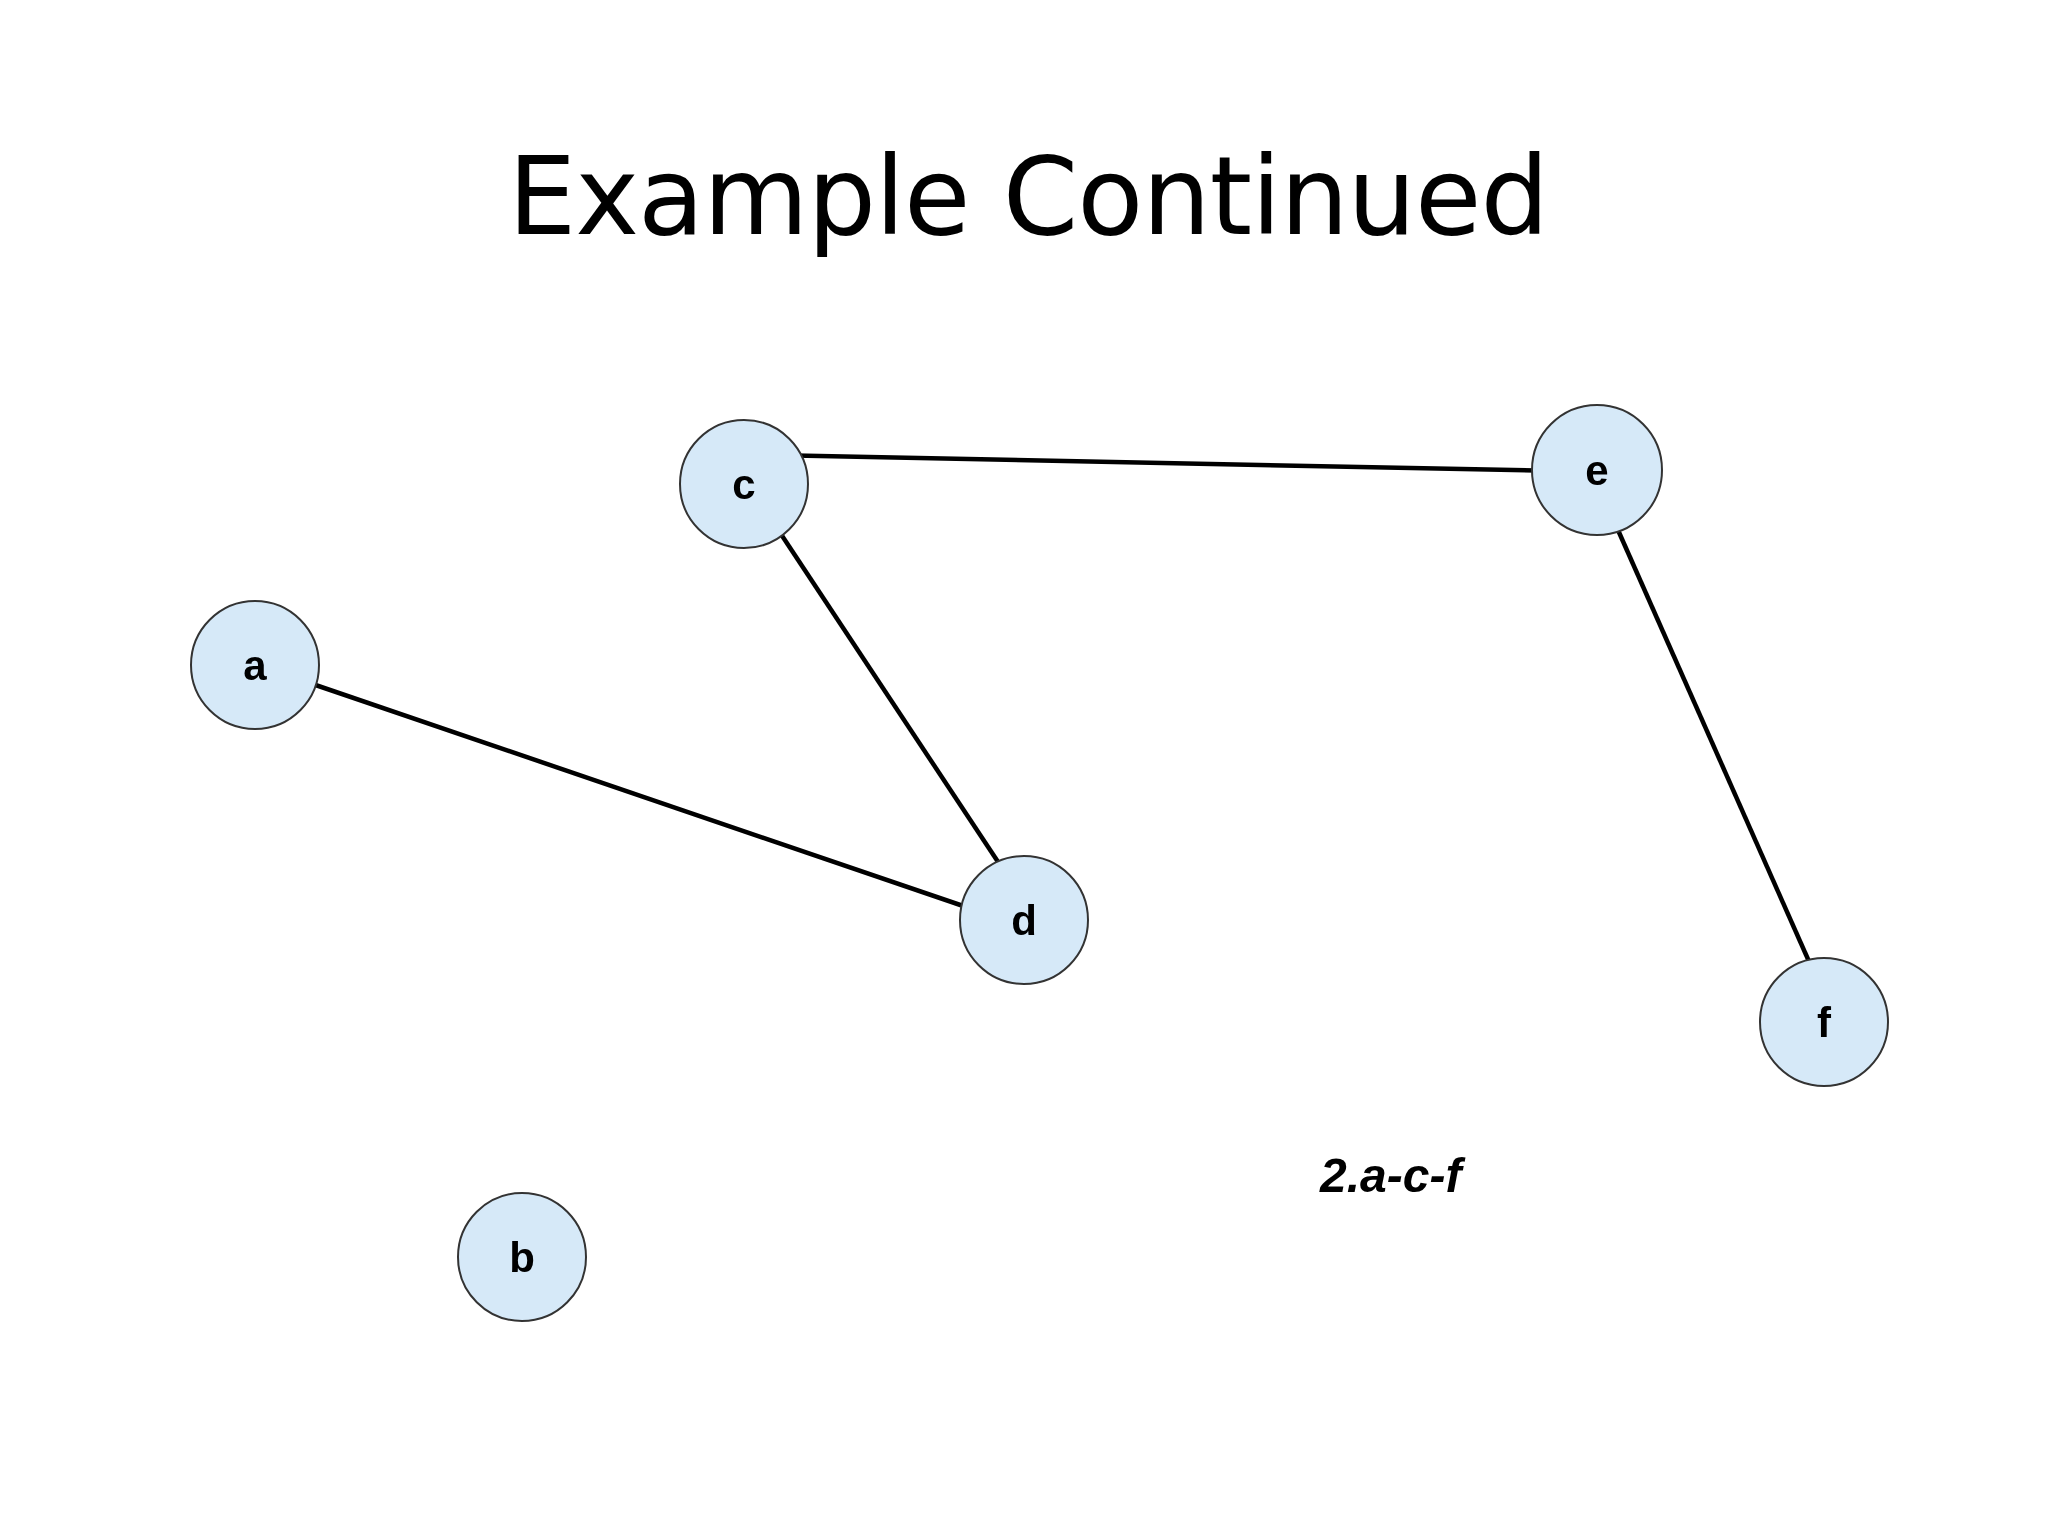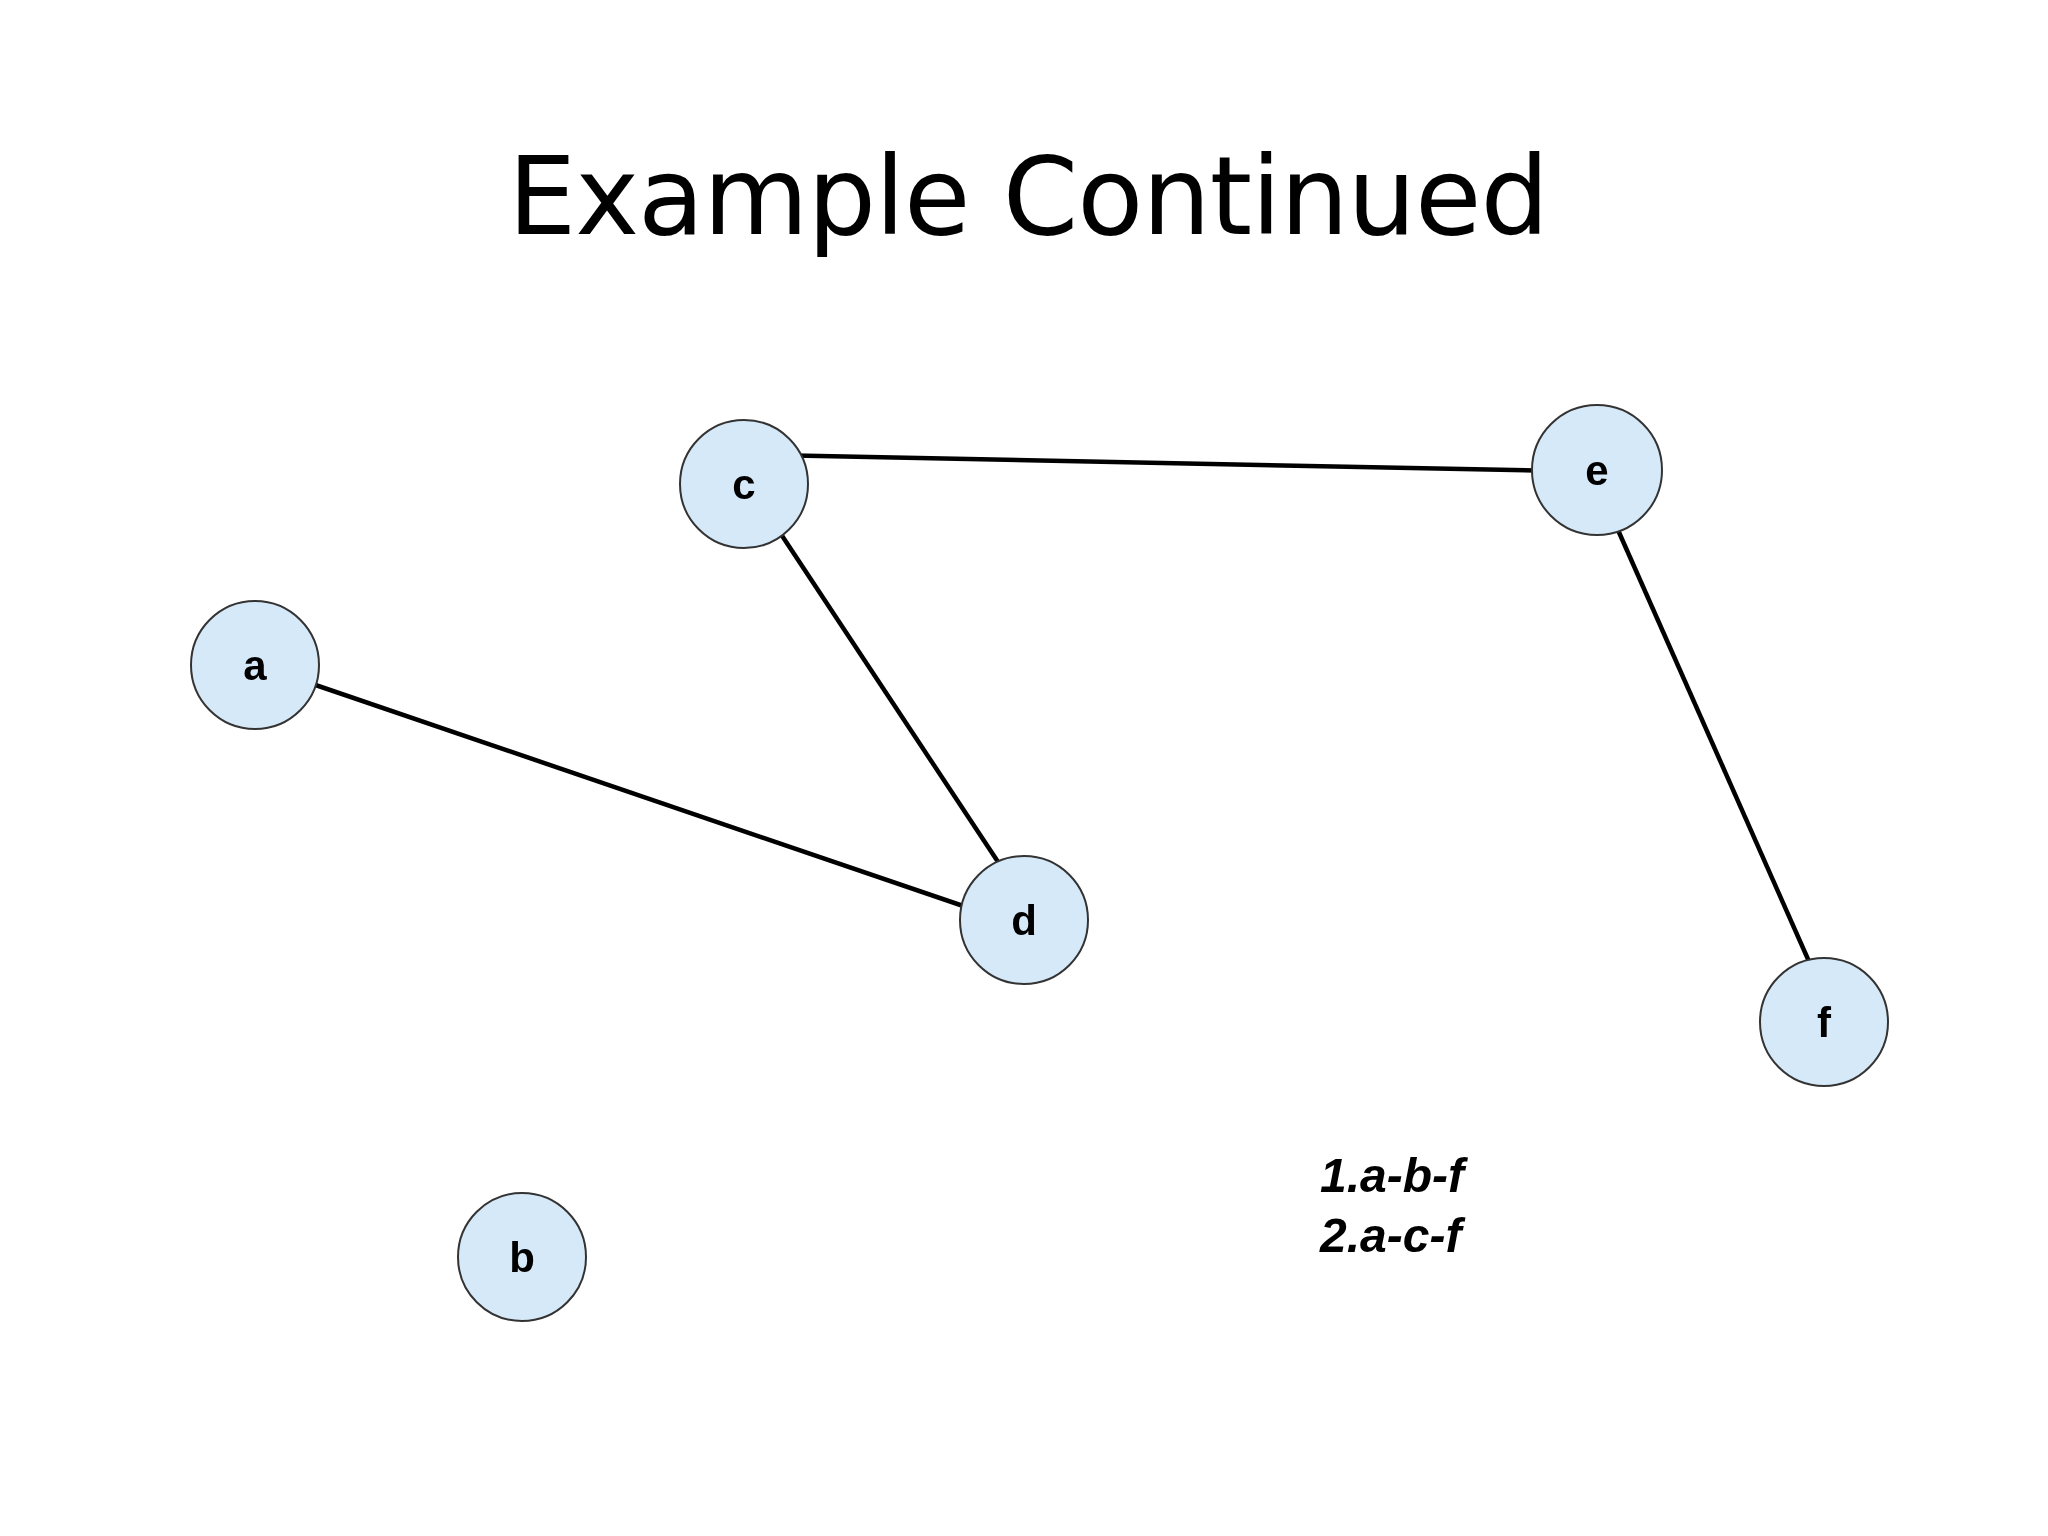--- a/index.html
+++ b/index.html
@@ -81,17 +81,16 @@
       <text x="744" y="484" text-anchor="middle" dy="0.35em">c</text>
       <circle cx="1024" cy="920" r="64" fill="#d6e9f8" stroke="#333333" stroke-width="2"></circle>
       <text x="1024" y="920" text-anchor="middle" dy="0.35em">d</text>
       <circle cx="1597" cy="470" r="65" fill="#d6e9f8" stroke="#333333" stroke-width="2"></circle>
       <text x="1597" y="470" text-anchor="middle" dy="0.35em">e</text>
       <circle cx="1824" cy="1022" r="64" fill="#d6e9f8" stroke="#333333" stroke-width="2"></circle>
       <text x="1824" y="1022" text-anchor="middle" dy="0.35em">f</text>
     </svg>
 
   <div class="paths-block">
-    <div class="path-item">1.a-b-f</div>
     <div class="path-item">2.a-c-f</div>
   </div>
 
 </div>
 
 </body></html>

